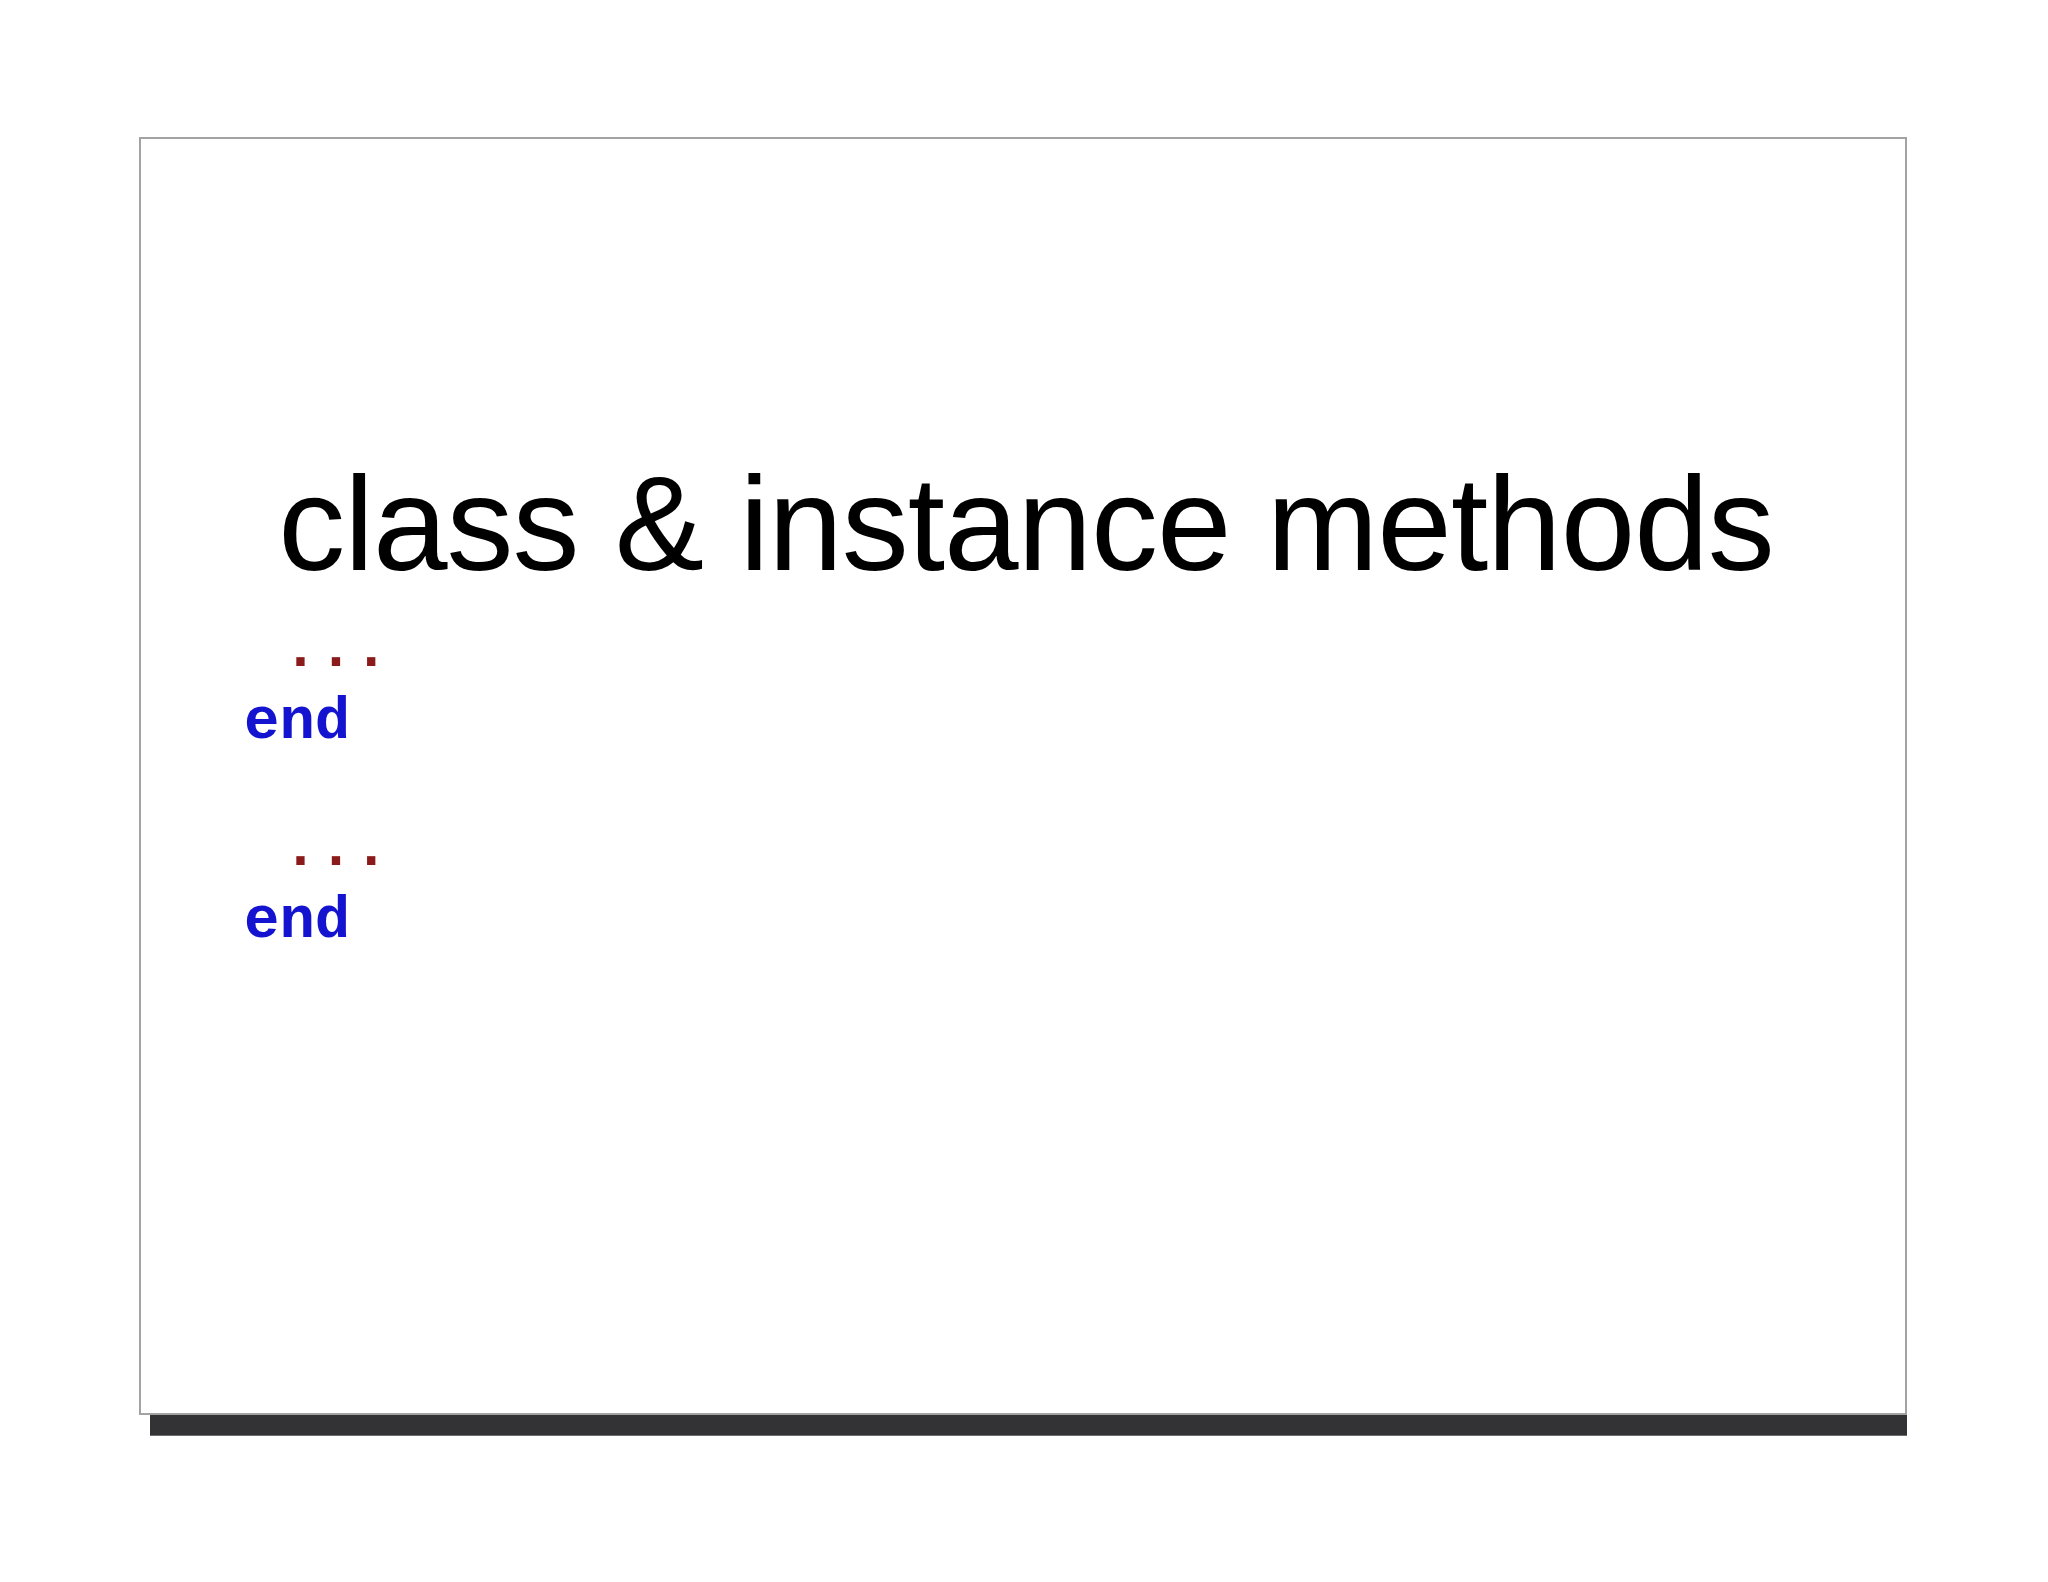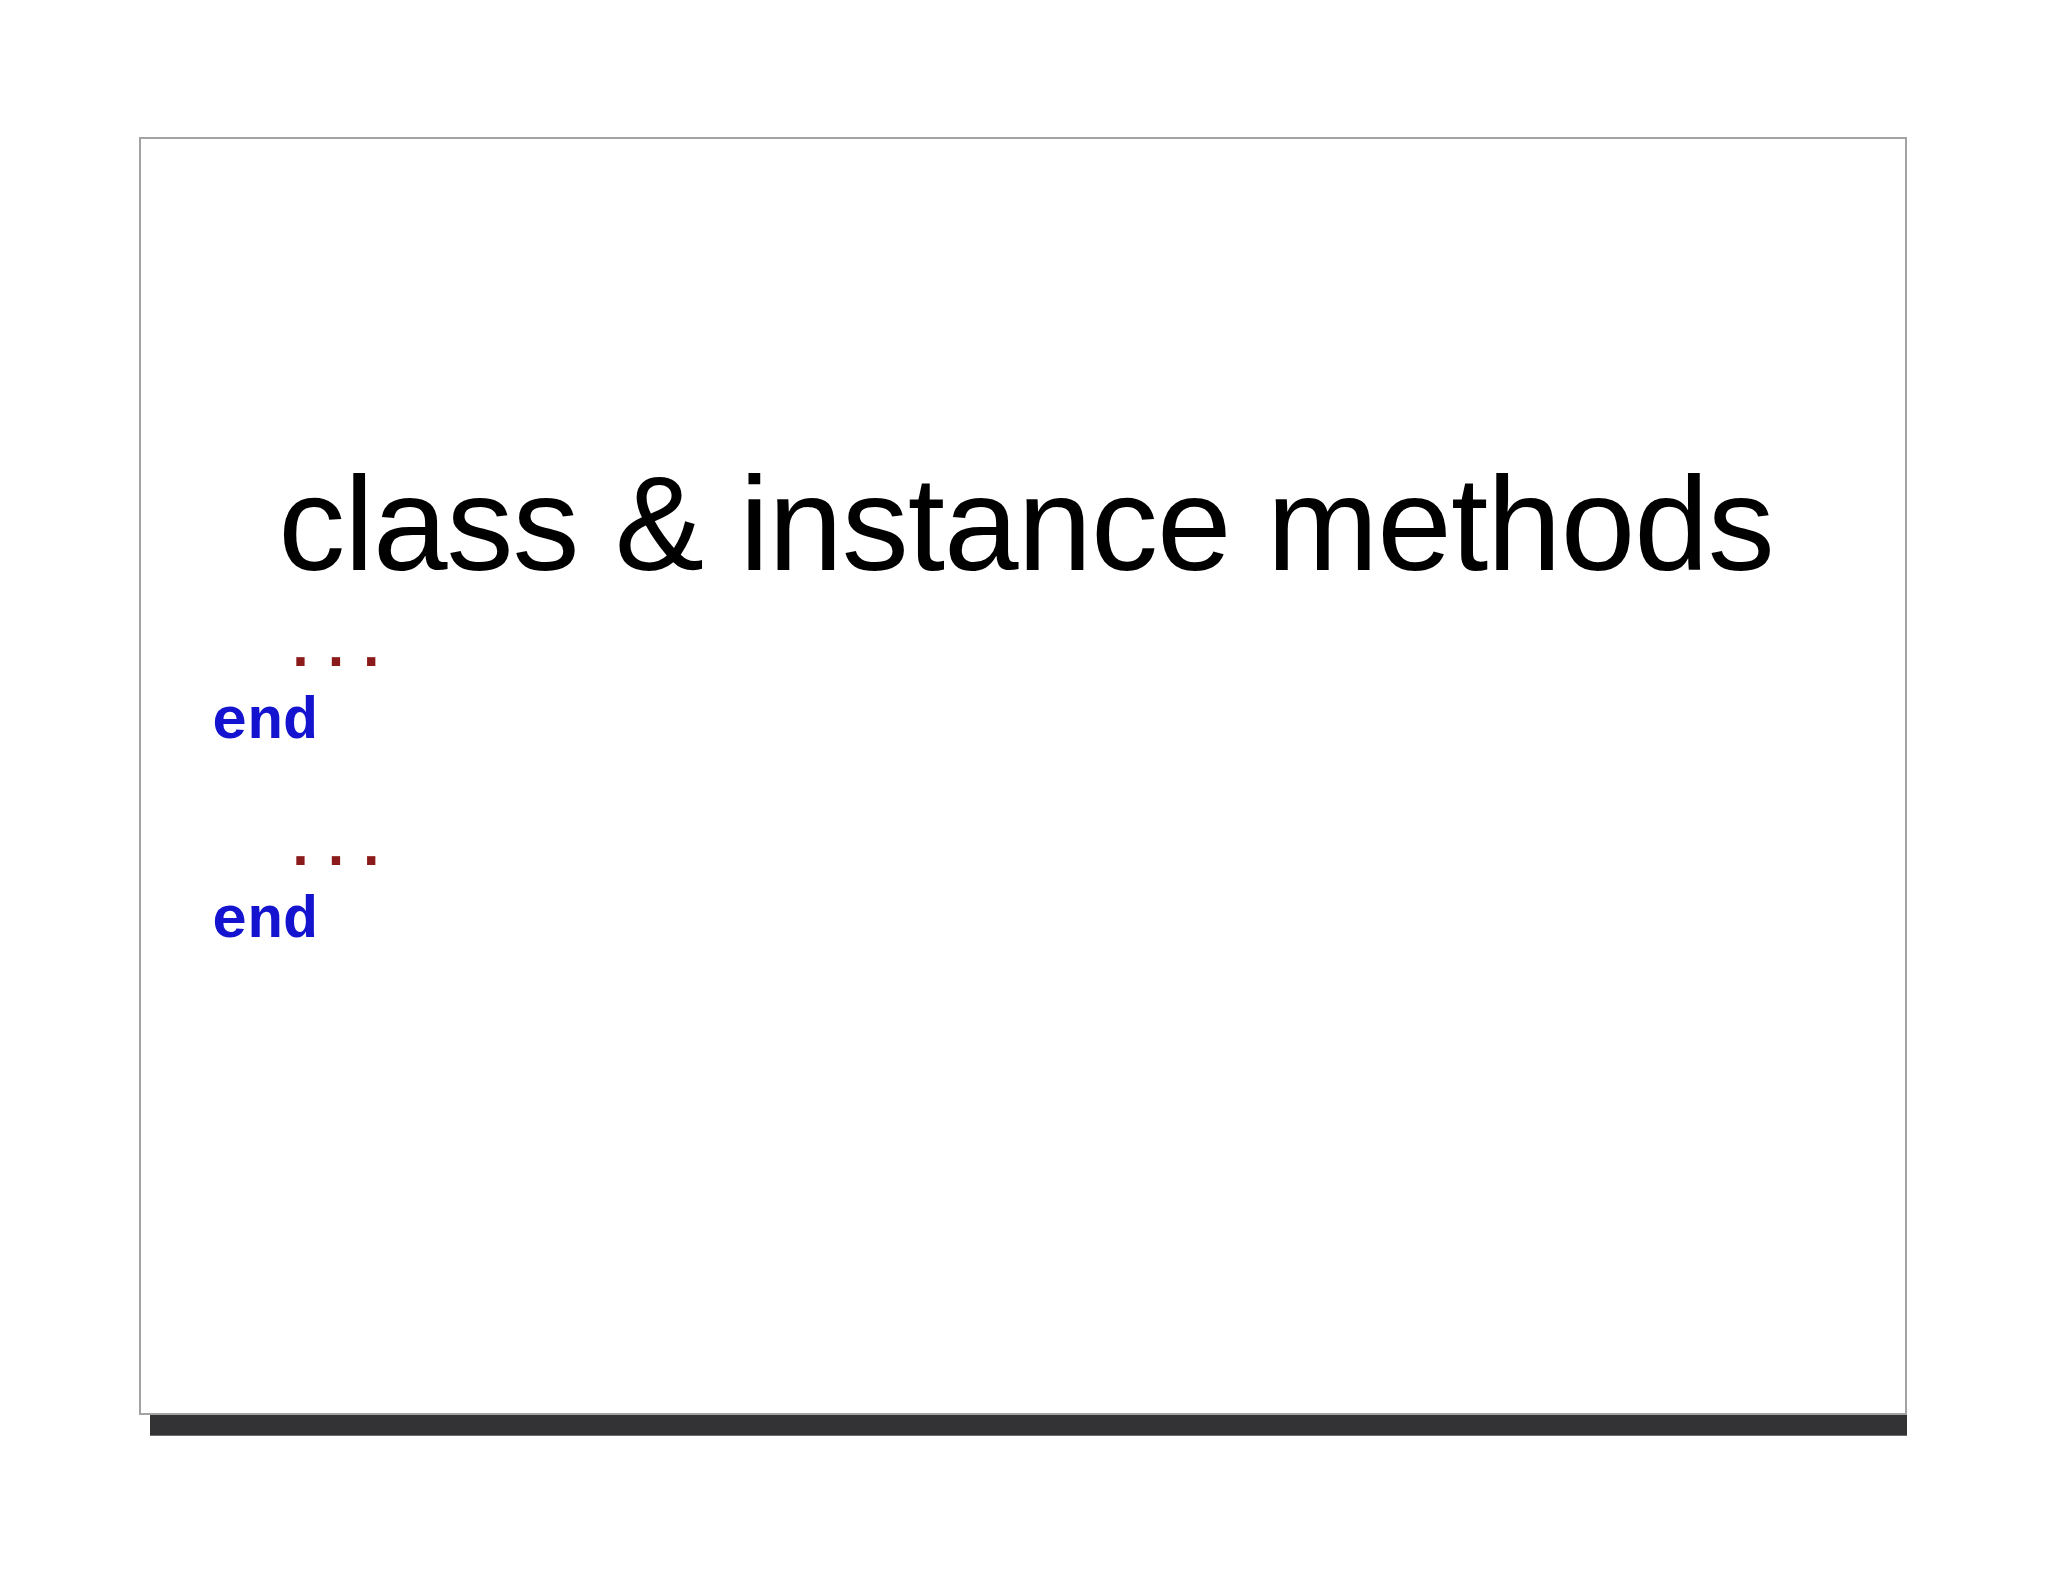--- a/index.html
+++ b/index.html
@@ -87,20 +87,21 @@
     height: 77px;
     line-height: 77px;
   }
   .code-line.line-ellipsis {
     height: 64px;
     line-height: 44px;
   }
   .code-line.line-end {
     height: 74px;
     line-height: 60px;
+    margin-left: 32px;
   }
 
   
   .tok-plain   { color: #111111; }
   .tok-string  { color: #e01111; }
   .tok-keyword { color: #1414d0; font-weight: 700; }
   .tok-comment { color: #a32e2e; font-style: italic; }
   .tok-ellipsis{ color: #8b1a1a; font-weight: 700; }
 </style>
 </head>

